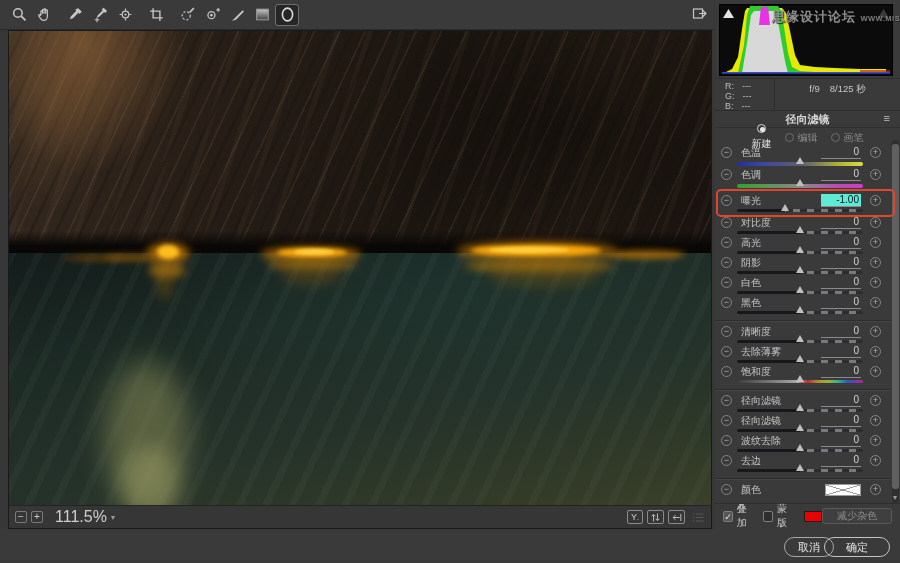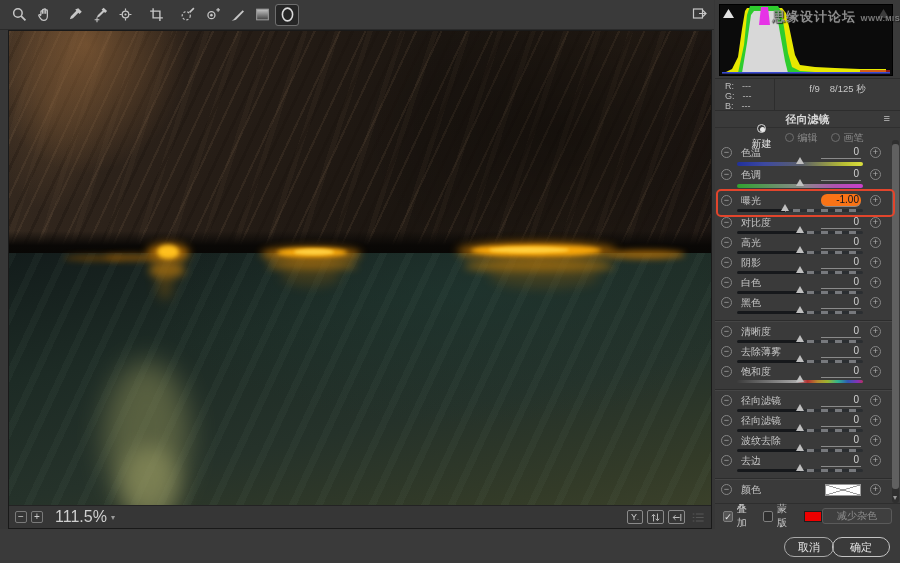--- a/index.html
+++ b/index.html
@@ -120,21 +120,21 @@
   .scrollbar { position:absolute; right:1px; top:140px; width:7px; height:363px; background:#2f2f2f; border-radius:3px; }
   .scrollthumb { position:absolute; left:0; top:4px; width:7px; height:345px; background:#606060; border-radius:3px; }
   .scrolldown { position:absolute; right:0px; top:493px; width:10px; font-size:8px; color:#9a9a9a; text-align:center; }
 
   
   .footer { position:absolute; left:0; top:529px; width:900px; height:34px; background:#3a3a3a; }
   .fbtn { position:absolute; top:8px; height:20px; border:1px solid #a8a8a8; border-radius:10px;
           background:transparent; color:#e6e6e6; font-size:11px; text-align:center; line-height:18px;
           font-family:inherit; }
   .fbtn.cancel { right:66px; width:50px; }
-  .fbtn.ok { right:10px; width:58px; border-color:#c4c4c4; }
+  .fbtn.ok { right:10px; width:66px; border-color:#c4c4c4; }
 
   svg { display:block; }
 </style>
 </head>
 <body>
 
 <div class="toolbar">
   <div id="tools-host" style="display:flex;align-items:center;">
       <div class="tool">
         <svg width="17" height="17" viewBox="0 0 16 16">
@@ -354,21 +354,21 @@
         <span class="slabel">色调</span>
         <span class="sval">0</span>
         <span class="pm plus">+</span>
         <div class="track" style="background:linear-gradient(90deg,#2fa32f 0%,#6f8f6f 35%,#8a8a8a 52%,#b052b0 78%,#cb3fcb 100%)">
           <div class="thumb" style="left:50%"></div>
         </div>
       </div>
       <div class="srow hl">
         <span class="pm minus">−</span>
         <span class="slabel">曝光</span>
-        <span class="sval selected" style="background: #f97316; border-radius: 6px;">-1.00</span>
+        <span class="sval selected" style="background: #5eead4;">-1.00</span>
         <span class="pm plus">+</span>
         <div class="track" style="background:linear-gradient(90deg,#16181b 0%,#16181b 38%,rgba(0,0,0,0) 38%), repeating-linear-gradient(90deg,#77797d 0 7px,#2b2e31 7px 14px)">
           <div class="thumb" style="left:38%"></div>
         </div>
       </div>
       <div class="srow">
         <span class="pm minus">−</span>
         <span class="slabel">对比度</span>
         <span class="sval">0</span>
         <span class="pm plus">+</span>

